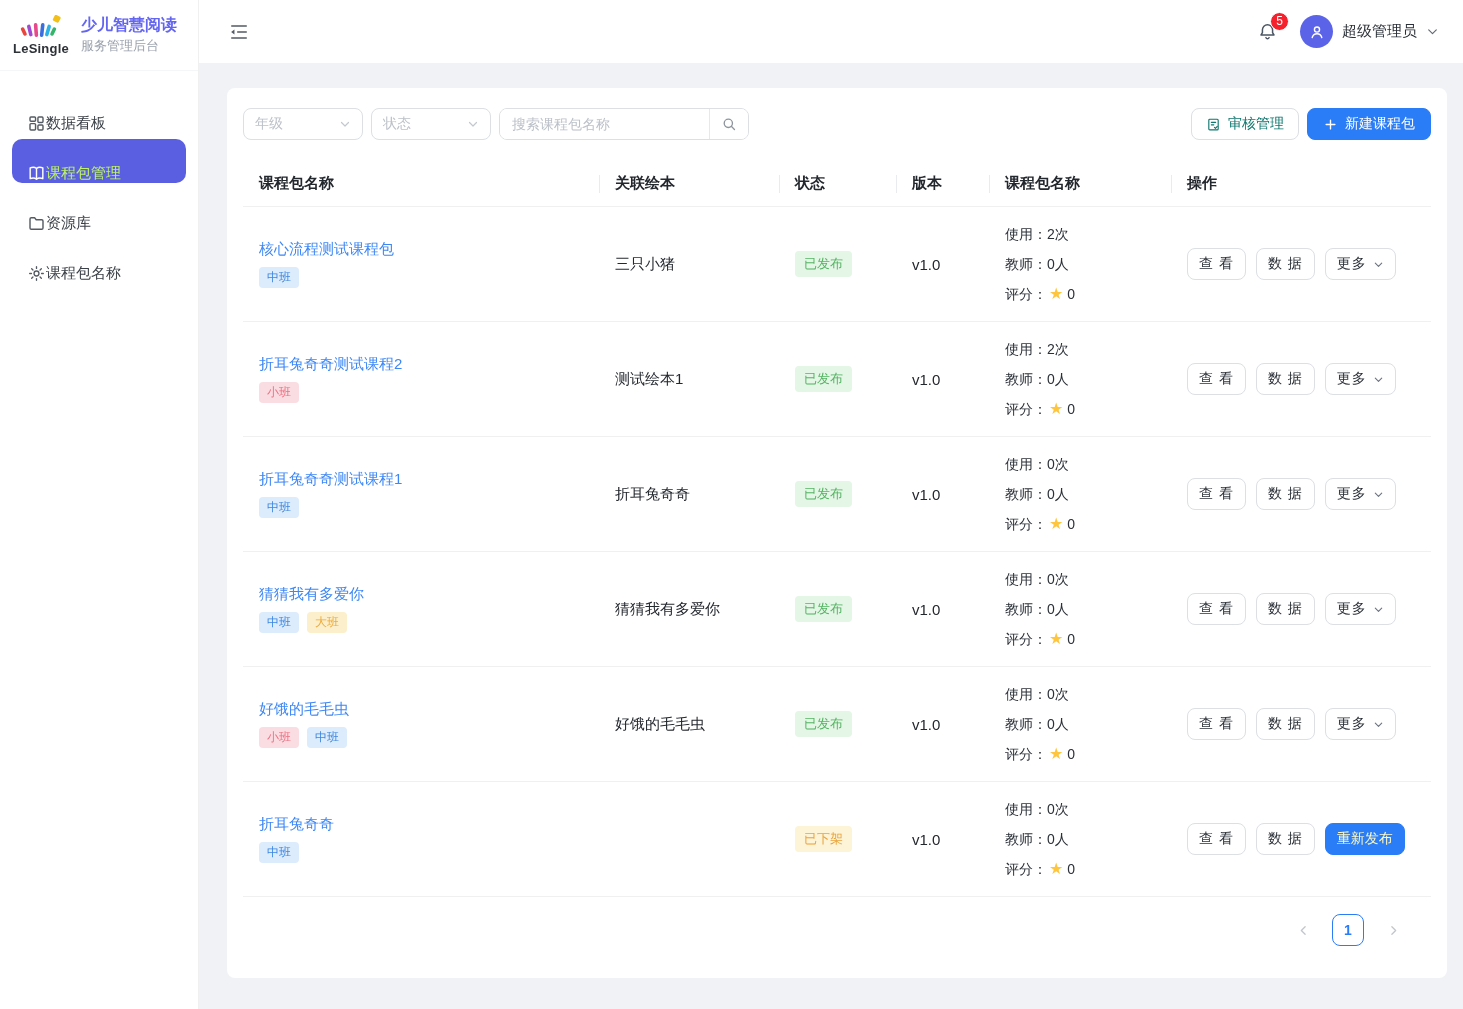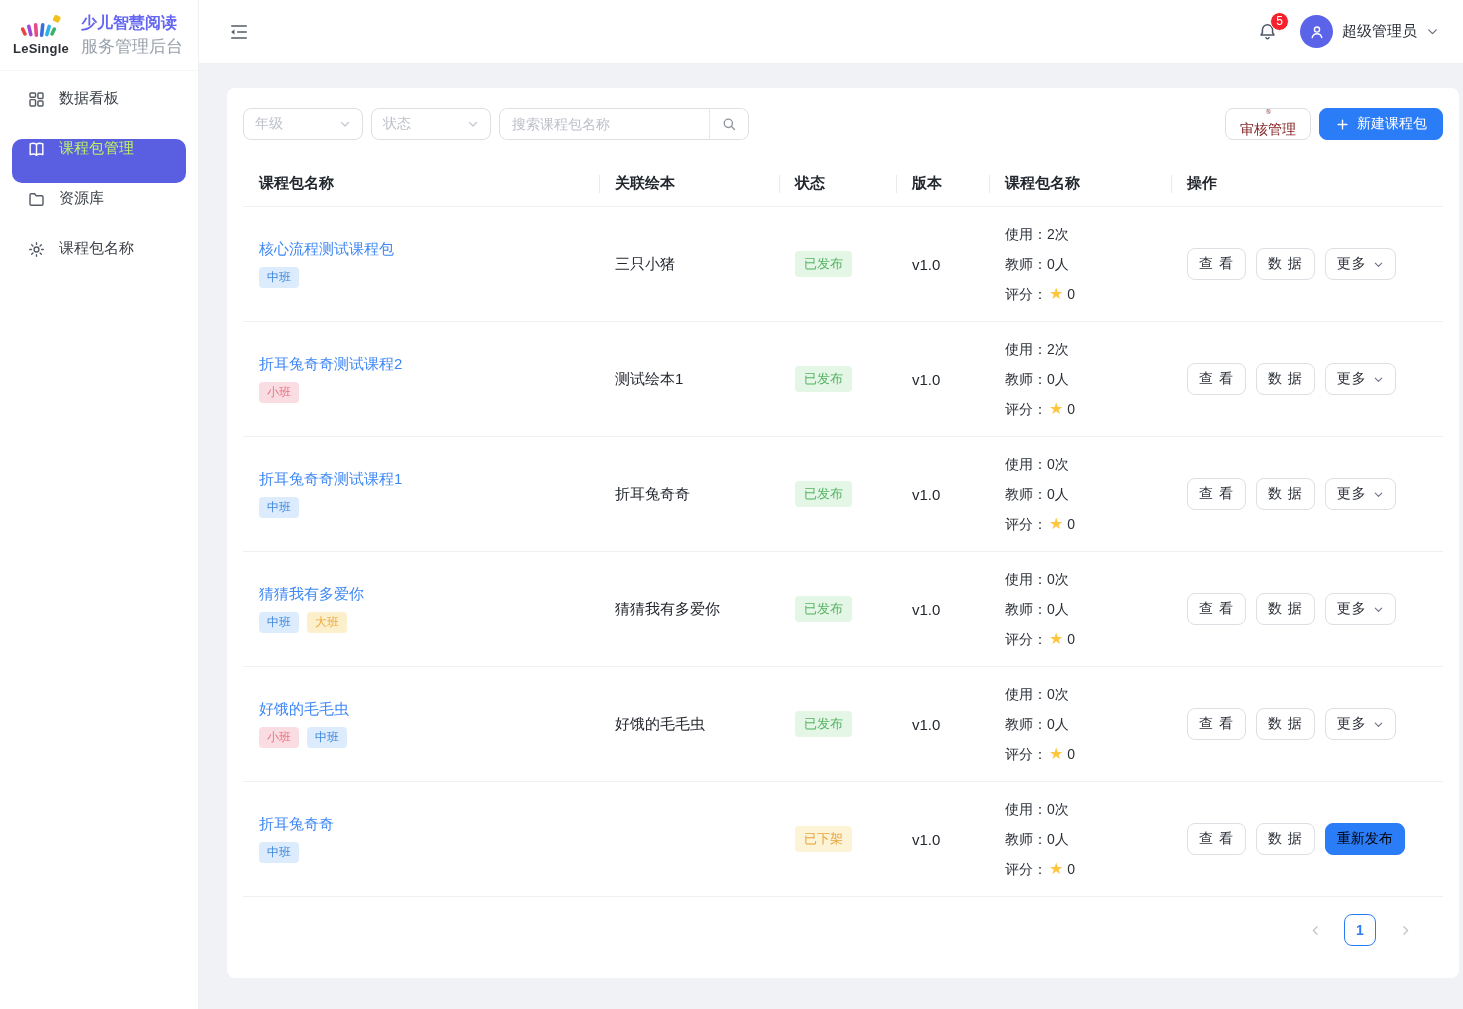--- a/index.html
+++ b/index.html
@@ -6,54 +6,54 @@
   html,body { width:1463px; height:1009px; overflow:hidden; }
   body { font-family:"Liberation Sans","DejaVu Sans",sans-serif; background:#f0f2f5; color:#1f2329; }
 
   
   .sidebar { position:fixed; left:0; top:0; width:199px; height:100%; background:#fff; border-right:1px solid #f0f0f0; z-index:10; }
   .logo-area { height:71px; display:flex; align-items:center; gap:9px; padding:0 10px; border-bottom:1px solid #f5f6f7; }
   .logo-mark { display:flex; flex-direction:column; align-items:center; width:62px; }
   .logo-mark svg { width:44px; height:26px; }
   .logo-word { font-size:13px; font-weight:700; color:#2d3138; letter-spacing:.2px; }
   .brand-title { font-size:16px; font-weight:700; color:#6466f1; line-height:1.25; }
-  .brand-sub { font-size:17px; color:#9aa1ac; margin-top:2px; }
+  .brand-sub { font-size:13px; color:#9aa1ac; margin-top:2px; }
   .menu { padding:18px 12px 0 12px; }
-  .menu-item { height:44px; display:flex; align-items:flex-start; gap:13px; padding:0 14px; margin-bottom:6px; border-radius:10px; color:#3b4048; font-size:15px; cursor:pointer; }
+  .menu-item { height:44px; display:flex; align-items:flex-end; gap:0; padding:0 14px; margin-bottom:6px; border-radius:10px; color:#3b4048; font-size:15px; cursor:pointer; }
   .menu-item .menu-icon { width:20px; height:20px; display:flex; align-items:center; justify-content:center; color:#555b64; }
   .menu-item svg { width:19px; height:19px; }
   .menu-item.active { background:#5a5fe2; color:#bef264; }
   .menu-item.active .menu-icon { color:#fff; }
 
   
   .topbar { position:fixed; left:199px; right:0; top:0; height:64px; background:#fff; display:flex; align-items:center; justify-content:space-between; padding:0 24px 0 26px; border-bottom:1px solid #f1f2f4; z-index:9; }
   .fold-btn { width:28px; height:28px; display:flex; align-items:center; justify-content:center; color:#545b66; cursor:pointer; }
   .topbar-right { display:flex; align-items:center; gap:20px; }
   .bell-wrap { position:relative; width:26px; height:26px; display:flex; align-items:center; justify-content:center; color:#4b5563; cursor:pointer; }
   .badge { position:absolute; top:-7px; right:-9px; min-width:19px; height:19px; border-radius:10px; background:#f5222d; color:#fff; font-size:12px; display:flex; align-items:center; justify-content:center; padding:0 5px; border:1.5px solid #fff; }
   .user-wrap { display:flex; align-items:center; gap:9px; cursor:pointer; }
   .avatar { width:33px; height:33px; border-radius:50%; background:#5b64e8; display:flex; align-items:center; justify-content:center; color:#fff; }
   .user-name { font-size:15px; color:#2b3038; }
   .caret { color:#636a75; display:flex; }
 
   
-  .main { position:absolute; left:199px; top:64px; right:0; bottom:0; padding:24px 4px 0 28px;border-radius:23px; }
+  .main { position:absolute; left:199px; top:64px; right:0; bottom:0; padding:24px 16px 0 28px;border-radius:23px; }
   .card { background:#fff; border-radius:8px; padding:20px 16px 32px 16px; }
 
   
   .filter-bar { display:flex; align-items:center; }
   .select { width:120px; height:32px; border:1px solid #dcdfe3; border-radius:8px; display:flex; align-items:center; justify-content:space-between; padding:0 11px; color:#bcc1c9; font-size:14px; margin-right:8px; background:#fff; cursor:pointer; }
   .select .caret-sm { color:#c3c8cf; display:flex; }
   .search-group { display:flex; width:250px; height:32px; border:1px solid #dcdfe3; border-radius:8px; overflow:hidden; background:#fff; }
   .search-group input { flex:1; border:none; outline:none; padding:0 12px; font-size:14px; color:#333; min-width:0; }
   .search-group input::placeholder { color:#bcc1c9; }
   .search-btn { width:39px; border:none; border-left:1px solid #e6e8eb; background:#fff; display:flex; align-items:center; justify-content:center; color:#8f959e; cursor:pointer; }
   .filter-spacer { flex:1; }
   .btn { height:32px; display:inline-flex; align-items:center; justify-content:center; gap:7px; border-radius:8px; font-size:14px; cursor:pointer; }
-  .btn-default { background:#fff; border:1px solid #dcdfe3; color:#7f1d1d; padding:0 14px;flex-direction:column; }
+  .btn-default { background:#fff; border:1px solid #dcdfe3; color:#0f766e; padding:0 14px; }
   .btn-primary { background:#2b7cf7; border:1px solid #2b7cf7; color:#fff; padding:0 15px; }
   .audit-btn { margin-right:8px; }
   .audit-btn svg, .create-btn svg { width:15px; height:15px; }
 
   
   .table { margin-top:21px; }
   .thead, .trow { display:grid; grid-template-columns:356px 180px 117px 93px 182px minmax(0,1fr); }
   .thead { height:46px; align-items:center; border-bottom:1px solid #f0f0f0; }
   .th { position:relative; padding-left:16px; font-size:15px; font-weight:700; color:#23272e; }
   .th:not(:first-child)::before { content:""; position:absolute; left:0; top:50%; transform:translateY(-50%); width:1px; height:18px; background:#e9ebee; }
@@ -66,21 +66,21 @@
   .tag-pink { background:#fadde2; color:#ef6f80;text-align:center; }
   .tag-yellow { background:#fcefcc; color:#edab3c; }
   .status-badge { display:inline-block; font-size:13px; padding:4px 9px; border-radius:4px; }
   .status-green { background:#e4f6e6; color:#55b363; }
   .status-yellow { background:#fdf3d7; color:#e9a33b; }
   .stat-line { font-size:14px; color:#2b3038; line-height:30px; white-space:nowrap; }
   .star { color:#ffc53d; font-size:16px; margin:0 4px 0 2px; }
   .actions { display:flex; align-items:flex-start; gap:10px; }
   .act-btn { height:32px; padding:0 11px; background:#fff; border:1px solid #dcdfe3; border-radius:8px; font-size:14px; color:#2b3038; display:inline-flex; align-items:center; gap:6px; cursor:pointer; letter-spacing:1px; }
   .act-btn .caret-sm { color:#6b7280; display:flex; letter-spacing:0; }
-  .act-primary { background:#2b7cf7; border-color:#2b7cf7; color:#000000; letter-spacing:0; }
+  .act-primary { background:#2b7cf7; border-color:#2b7cf7; color:#fef9c3; letter-spacing:0; }
 
   
   .pagination { margin-top:17px; display:flex; justify-content:flex-end; align-items:center; gap:15px; padding-right:24px; }
   .page-arrow { width:28px; height:28px; display:flex; align-items:center; justify-content:center; color:#c2c6cc; cursor:pointer; }
   .page-num { width:32px; height:32px; border:1px solid #2b7cf7; color:#2b7cf7; border-radius:8px; display:flex; align-items:center; justify-content:center; font-size:14px; font-weight:700; cursor:pointer; background:#fff; }
 </style>
 </head>
 <body>
 
 <aside class="sidebar">

